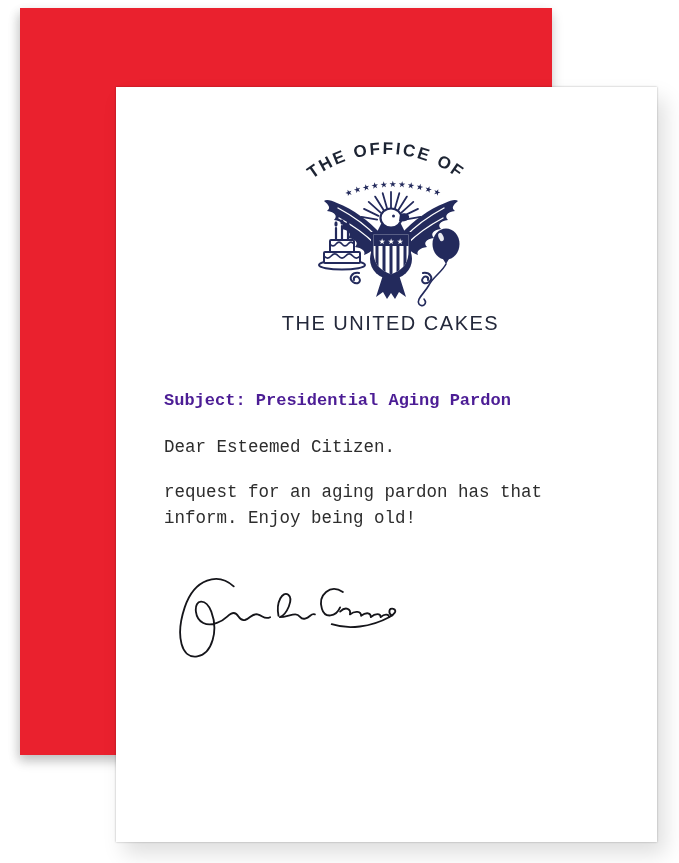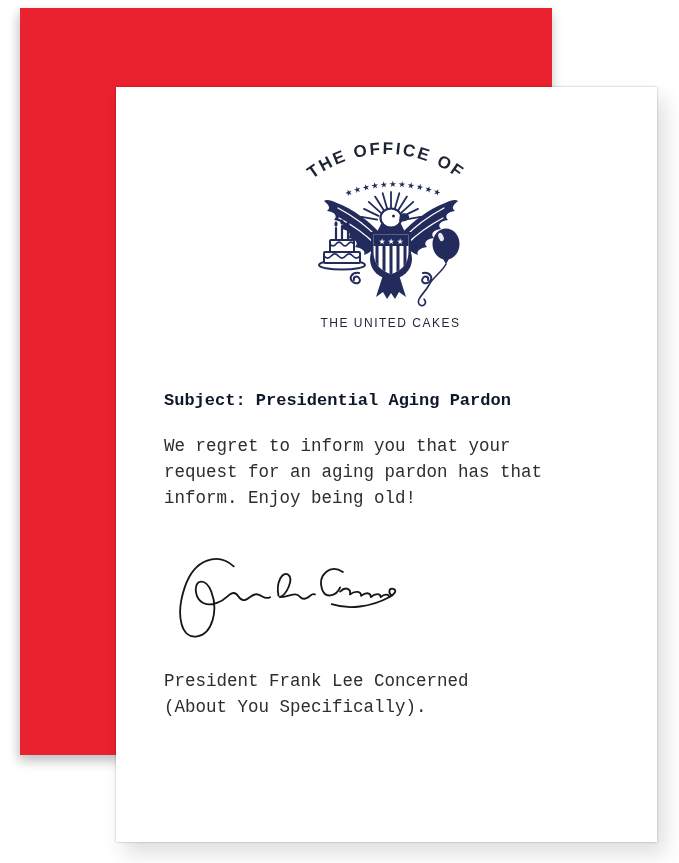--- a/index.html
+++ b/index.html
@@ -31,36 +31,36 @@
     padding: 0 40px 0 48px;
   }
   .emblem-wrap {
     margin-top: 50px;
     text-align: center;
   }
   .emblem-wrap svg { display: inline-block; }
   .org-name {
     margin-top: 0px;
     text-align: center;
-    font-size: 12px;
+    font-size: 20px;
     font-weight: 500;
     letter-spacing: 1.5px;
     color: #23283a;
     line-height: 20px;
     white-space: nowrap;
   }
   .letter {
     font-family: "Liberation Mono", "DejaVu Sans Mono", monospace;
     color: #2d2d2d;
   }
   .subject {
     margin-top: 56px;
     font-size: 17px;
     font-weight: 700;
-    color: #0f172a;
+    color: #4c1d95;
     line-height: 24px;
     white-space: nowrap;
   }
   .salutation {
     margin-top: 22px;
     font-size: 17.5px;
     line-height: 24px;
     white-space: nowrap;
   }
   .body-par {
@@ -215,23 +215,23 @@
           <path class="navy-stroke" stroke-width="1.6" stroke-linecap="round" d="M 165 127 C 161 135 152 140 148 148 C 143 157 135 162 138 167 C 141 171 147 167 143 162"></path>
         </g>
       </svg>
     </div>
 
     <div class="org-name">THE UNITED CAKES</div>
 
     <div class="letter">
       <div class="subject">Subject: Presidential Aging Pardon</div>
 
+      <div class="salutation">Dear Esteemed Citizen.</div>
 
       <div class="body-par">
-        <div class="body-line">We regret to inform you that your</div>
         <div class="body-line">request for an aging pardon has that</div>
         <div class="body-line">inform. Enjoy being old!</div>
       </div>
 
       <div class="signature-wrap">
         <svg width="232" height="98" viewBox="0 0 330 140">
           <g fill="none" stroke="#15151a" stroke-width="2.6" stroke-linecap="round" stroke-linejoin="round">
 
             <path d="M 96 22 C 74 2 40 10 26 52 C 12 94 22 126 44 122
                      C 66 118 74 84 64 58 C 56 38 40 40 42 58 C 44 74 58 80 72 74
@@ -244,20 +244,16 @@
             <path d="M 252 30 C 234 18 216 34 222 54 C 226 68 242 66 248 52"></path>
 
             <path d="M 248 58 C 256 50 264 54 262 62 C 270 56 278 58 278 64
                      C 286 58 292 60 292 66 C 298 60 306 60 306 66 C 312 60 318 62 318 66"></path>
 
             <path d="M 236 76 C 260 84 292 80 318 66 C 326 62 330 56 324 54 C 318 52 316 60 322 64"></path>
           </g>
         </svg>
       </div>
 
-      <div class="signoff">
-        <div class="signoff-line">President Frank Lee Concerned</div>
-        <div class="signoff-line">(About You Specifically).</div>
-      </div>
     </div>
 
   </div>
 </div>
 
 </body></html>

